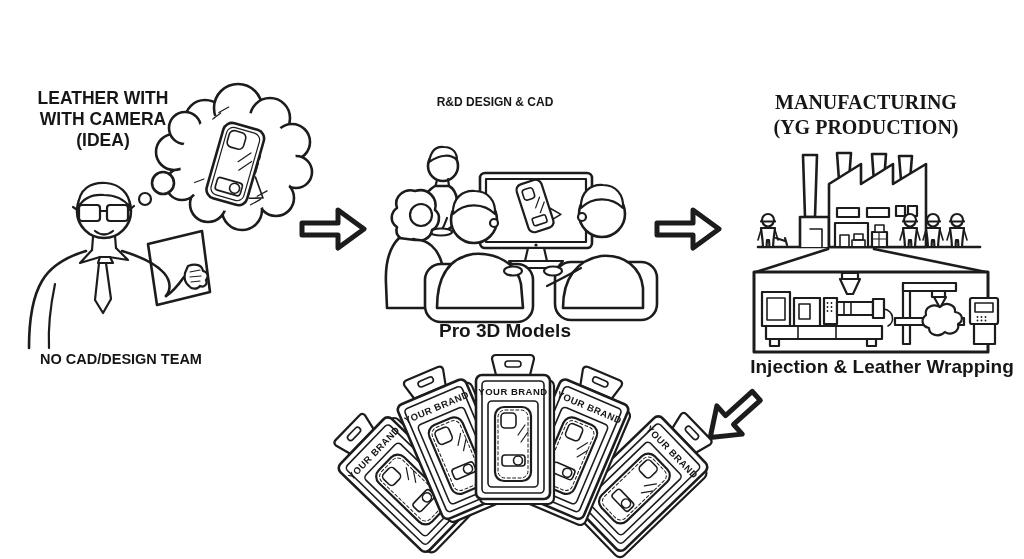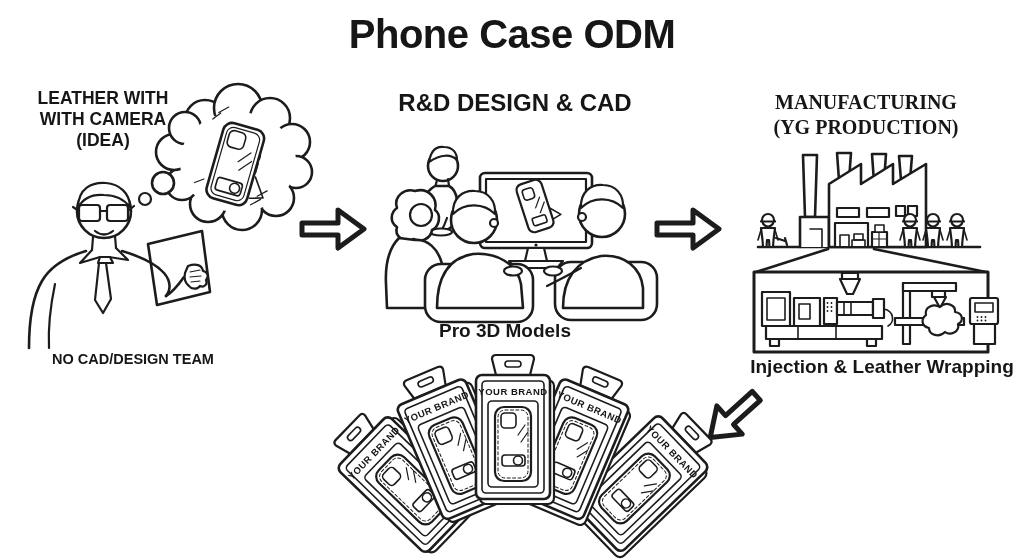--- a/index.html
+++ b/index.html
@@ -2,42 +2,41 @@
 <html><head>
 <meta charset="utf-8">
 <style>
   html,body{margin:0;padding:0;background:#fff;}
   .page{position:relative;width:1024px;height:559px;background:#fff;overflow:hidden;
         font-family:"Liberation Sans",sans-serif;color:#161616;}
   .abs{position:absolute;}
   .hd{font-weight:bold;text-align:center;}
   .title{left:0;right:0;top:10px;font-size:40px;line-height:48px;letter-spacing:-.5px;}
   .hd-idea{left:7px;top:88px;width:192px;font-size:17.5px;line-height:21px;}
-  .hd-design{left:385px;top:90px;width:260px;font-size:24px;line-height:25px;}
+  .hd-design{left:365px;top:90px;width:260px;font-size:12px;line-height:25px;}
   .hd-manu{left:742px;top:90px;width:248px;font-size:20px;line-height:25px;font-family:Liberation Serif, serif;}
-  .cap-idea{left:28px;top:351px;width:210px;font-size:14.5px;}
+  .cap-idea{left:16px;top:351px;width:210px;font-size:14.5px;}
   .cap-design{left:395px;top:320px;width:220px;font-size:19px;}
   .cap-manu{left:738px;top:356px;width:288px;font-size:19px;}
   .hd-finished{left:676px;top:479px;width:336px;font-size:20.5px;line-height:26px;}
   svg{position:absolute;overflow:visible;}
   .s1,.s15,.s2,.s25,.s3,.dash{fill:none;stroke:#1c1c1c;stroke-linecap:round;stroke-linejoin:round;}
   .s1{stroke-width:1.2px;} .s15{stroke-width:1.6px;} .s2{stroke-width:2.2px;}
   .s25{stroke-width:2.6px;} .s3{stroke-width:3px;}
   .dash{stroke-width:1px;stroke-dasharray:3 2.4;}
   .w{fill:#fff;}
   .ink{fill:#161616;stroke:none;}
   .brand{font-family:"Liberation Sans",sans-serif;font-size:9.5px;font-weight:bold;
          letter-spacing:.5px;text-anchor:middle;fill:#161616;stroke:none;}
 </style>
 </head>
 <body>
 
 <div class="page">
 
-  <div class="abs hd title">Phone Case ODM</div>
 
   <div class="abs hd hd-idea">
     <div>LEATHER WITH</div>
     <div>WITH CAMERA</div>
     <div>(IDEA)</div>
   </div>
   <div class="abs hd cap-idea">NO CAD/DESIGN TEAM</div>
 
   <div class="abs hd hd-design">
     <div>R&amp;D DESIGN &amp; CAD</div>

